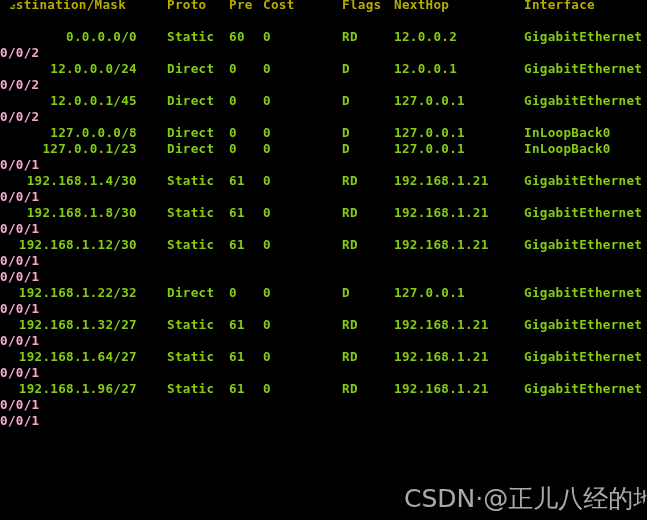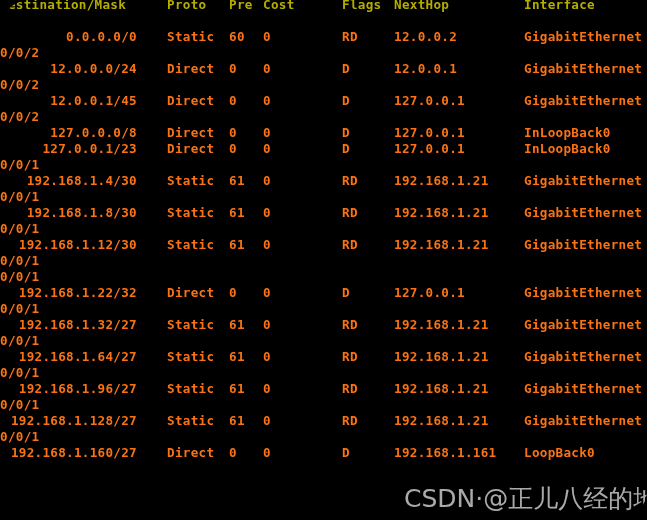--- a/index.html
+++ b/index.html
@@ -26,21 +26,21 @@
     left: 0;
     top: -3px;
     width: 647px;
   }
   .line {
     height: 16px;
     line-height: 16px;
     white-space: pre;
     font-size: 12.6px;
     letter-spacing: 0.30px;
-    color: #f97316;
+    color: #84cc16;
     font-weight: bold;
     -webkit-font-smoothing: none;
   }
   .line.header {
     color: #b5ad00;
   }
   .cell {
     display: inline-block;
     white-space: pre;
     vertical-align: top;
@@ -61,21 +61,21 @@
   .h-flags  { width: 52px; text-align: left; }
   .h-nexthop{ width: 130px; text-align: left; }
   .h-iface  { text-align: left; }
 
   .wrap-line {
     height: 16px;
     line-height: 16px;
     white-space: pre;
     font-size: 12.6px;
     letter-spacing: 0.30px;
-    color: #f97316;
+    color: #f9a8d4;
     font-weight: bold;
     padding-left: 0px;
   }
 
   #watermark {
     position: absolute;
     left: 404px;
     top: 484px;
     font-family: "DejaVu Sans", "Liberation Sans", sans-serif;
     font-size: 25px;
@@ -110,18 +110,16 @@
       <div class="wrap-line">0/0/1</div>
       <div class="wrap-line">0/0/1</div>
       <div class="line"><span class="cell c-dest">192.168.1.22/32</span><span class="cell c-gap1">&nbsp;</span><span class="cell c-proto">Direct</span><span class="cell c-pre">0</span><span class="cell c-cost">0</span><span class="cell c-flags">D</span><span class="cell c-nexthop">127.0.0.1</span><span class="cell c-iface">GigabitEthernet</span></div>
       <div class="wrap-line">0/0/1</div>
       <div class="line"><span class="cell c-dest">192.168.1.32/27</span><span class="cell c-gap1">&nbsp;</span><span class="cell c-proto">Static</span><span class="cell c-pre">61</span><span class="cell c-cost">0</span><span class="cell c-flags">RD</span><span class="cell c-nexthop">192.168.1.21</span><span class="cell c-iface">GigabitEthernet</span></div>
       <div class="wrap-line">0/0/1</div>
       <div class="line"><span class="cell c-dest">192.168.1.64/27</span><span class="cell c-gap1">&nbsp;</span><span class="cell c-proto">Static</span><span class="cell c-pre">61</span><span class="cell c-cost">0</span><span class="cell c-flags">RD</span><span class="cell c-nexthop">192.168.1.21</span><span class="cell c-iface">GigabitEthernet</span></div>
       <div class="wrap-line">0/0/1</div>
       <div class="line"><span class="cell c-dest">192.168.1.96/27</span><span class="cell c-gap1">&nbsp;</span><span class="cell c-proto">Static</span><span class="cell c-pre">61</span><span class="cell c-cost">0</span><span class="cell c-flags">RD</span><span class="cell c-nexthop">192.168.1.21</span><span class="cell c-iface">GigabitEthernet</span></div>
       <div class="wrap-line">0/0/1</div>
-      <div class="line"><span class="cell c-dest">192.168.1.128/27</span><span class="cell c-gap1">&nbsp;</span><span class="cell c-proto">Static</span><span class="cell c-pre">61</span><span class="cell c-cost">0</span><span class="cell c-flags">RD</span><span class="cell c-nexthop">192.168.1.21</span><span class="cell c-iface">GigabitEthernet</span></div>
       <div class="wrap-line">0/0/1</div>
-      <div class="line"><span class="cell c-dest">192.168.1.160/27</span><span class="cell c-gap1">&nbsp;</span><span class="cell c-proto">Direct</span><span class="cell c-pre">0</span><span class="cell c-cost">0</span><span class="cell c-flags">D</span><span class="cell c-nexthop">192.168.1.161</span><span class="cell c-iface">LoopBack0</span></div>
     </div>
   <div id="watermark">CSDN·@正儿八经的地球人</div>
 </div>
 
 </body></html>

